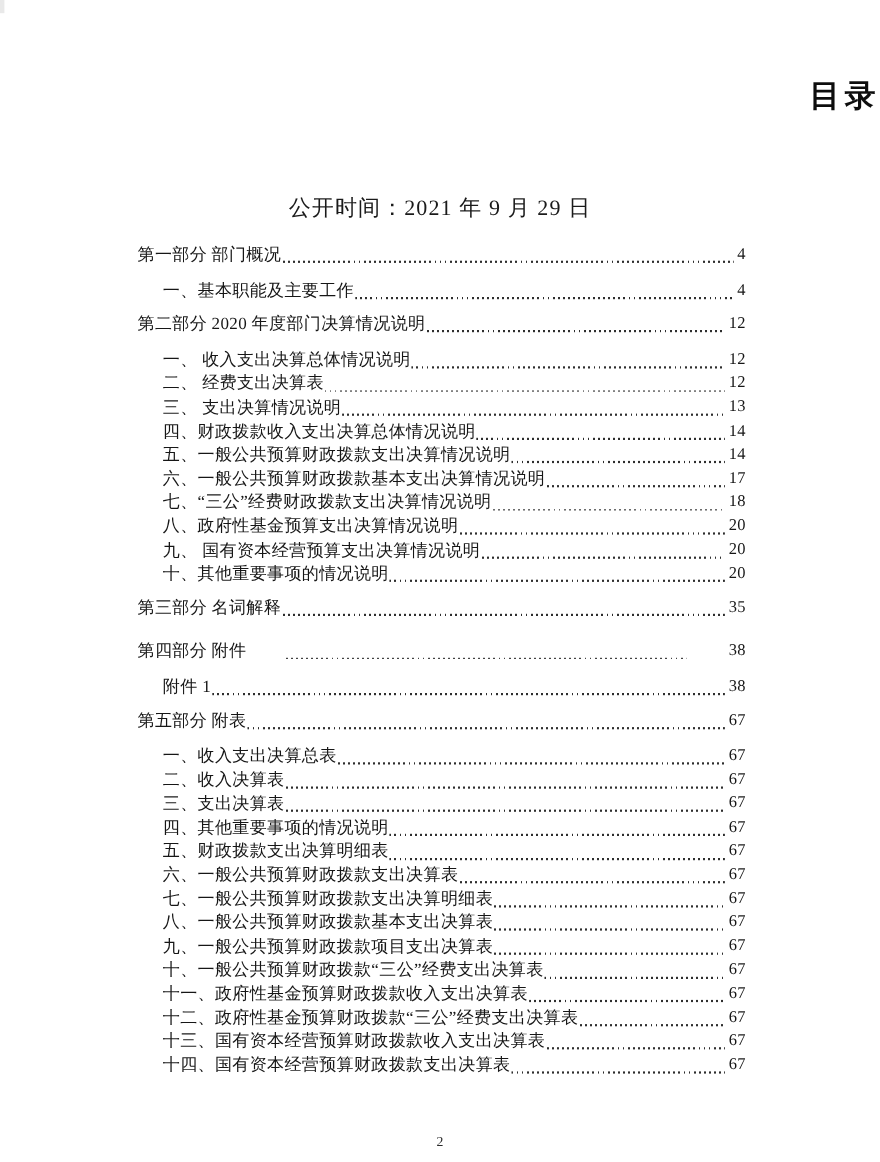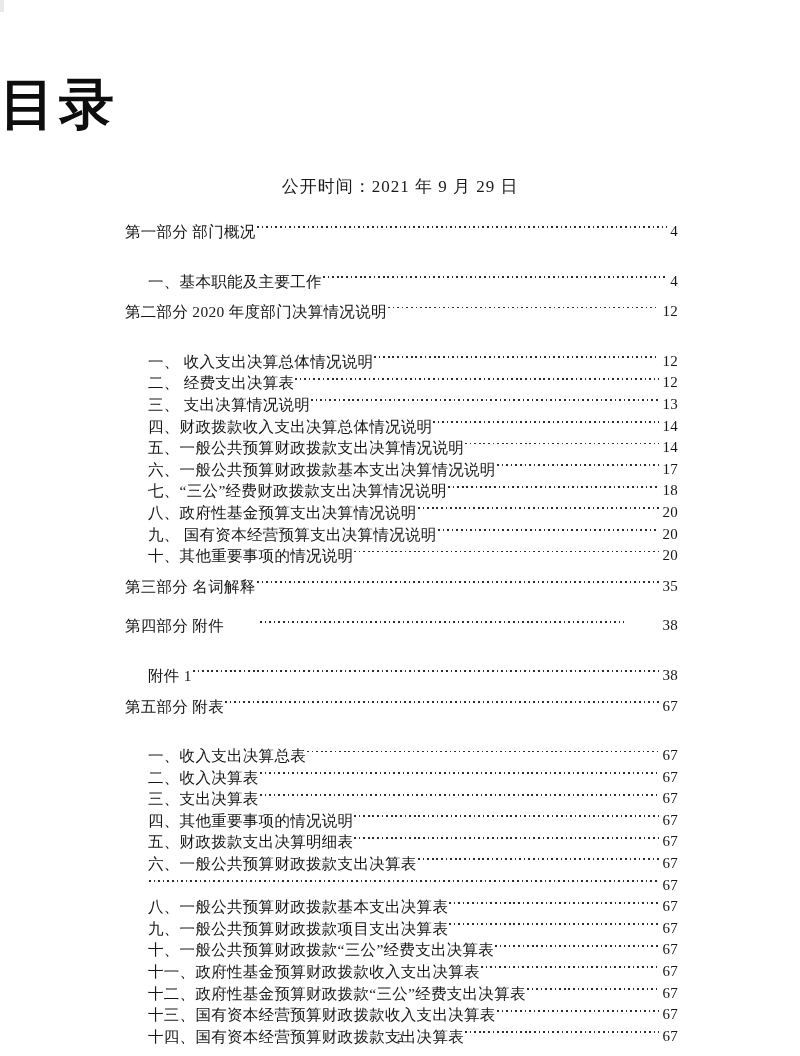--- a/index.html
+++ b/index.html
@@ -9,43 +9,42 @@
     position: relative;
     overflow: hidden;
     font-family: "Liberation Serif", "DejaVu Serif", serif;
     color: #161616;
   }
   .page { position: absolute; inset: 0; background: #ffffff; }
 
   .doc-title {
     position: absolute; top: 68px; left: 0; width: 100%;
     margin: 0;
-    text-align: left;
+    text-align: right;
     font-family: Liberation Serif, serif;
-    font-size: 55px; font-weight: 700; letter-spacing: 4px;
+    font-size: 28px; font-weight: 700; letter-spacing: 4px;
     color: #0d0d0d;
   }
   .publish-line {
     position: absolute; top: 175px; left: 0; width: 100%;
     text-align: center;
-    font-size: 17px; letter-spacing: 1px;
+    font-size: 20px; letter-spacing: 1px;
     color: #1a1a1a;
   }
 
   .toc {
     position: absolute; top: 221px; left: 125px; width: 553px;
   }
   .toc-row {
     display: flex;
     line-height: 21.6px;
     font-size: 15.5px;
-    align-items: center;
   }
   .toc-row.item { padding-left: 23px; }
-  .toc-row.section + .toc-row.item { margin-top: 28px; }
+  .toc-row.section + .toc-row.item { margin-top: 11px; }
   .toc-row.item + .toc-row.section { margin-top: 9px; }
   .toc-row.section + .toc-row.section { margin-top: 18px; gap: 35px; }
 
   .toc-label { white-space: nowrap; letter-spacing: 0.3px; }
   .toc-dots { flex: 1; position: relative; margin: 0 3px 0 1px; min-width: 12px; }
   .toc-dots::after {
     content: "";
     position: absolute; left: 0; right: 0; bottom: 3.5px; height: 1.9px;
     background-image: repeating-linear-gradient(90deg,
       #2e2e2e 0, #2e2e2e 1.7px, transparent 1.7px, transparent 4.6px);
@@ -209,20 +208,21 @@
         <span class="toc-page">67</span>
       </div>
 
       <div class="toc-row item">
         <span class="toc-label">六、一般公共预算财政拨款支出决算表</span>
         <span class="toc-dots"></span>
         <span class="toc-page">67</span>
       </div>
 
       <div class="toc-row item">
+        <span class="toc-label">七、一般公共预算财政拨款支出决算明细表</span>
         <span class="toc-dots"></span>
         <span class="toc-page">67</span>
       </div>
 
       <div class="toc-row item">
         <span class="toc-label">八、一般公共预算财政拨款基本支出决算表</span>
         <span class="toc-dots"></span>
         <span class="toc-page">67</span>
       </div>
 

